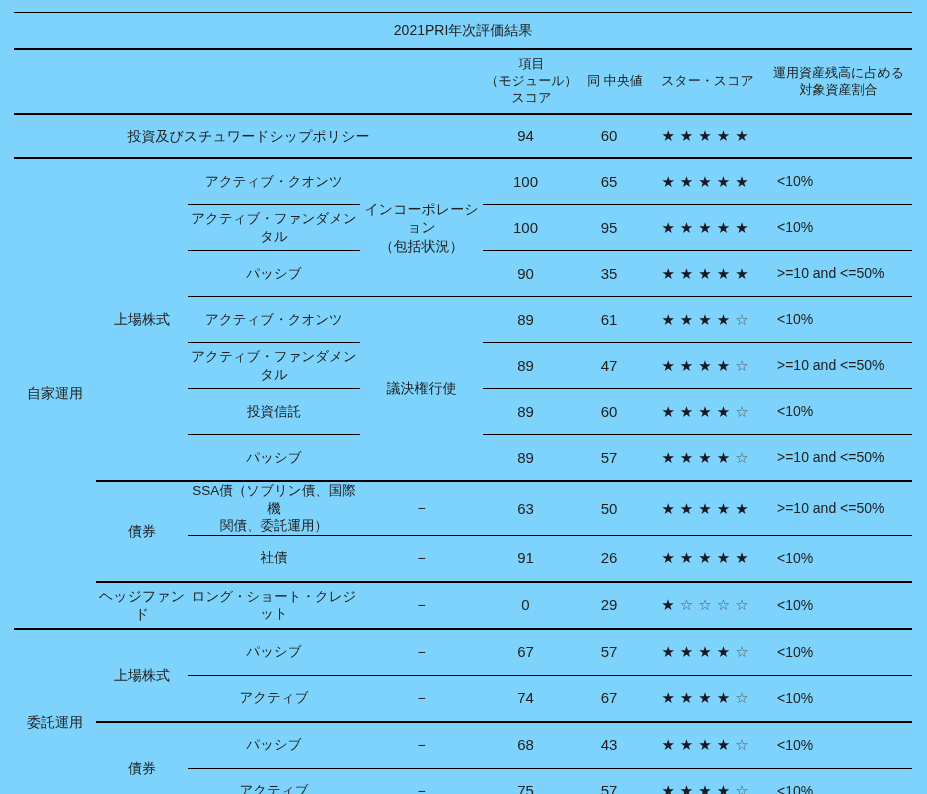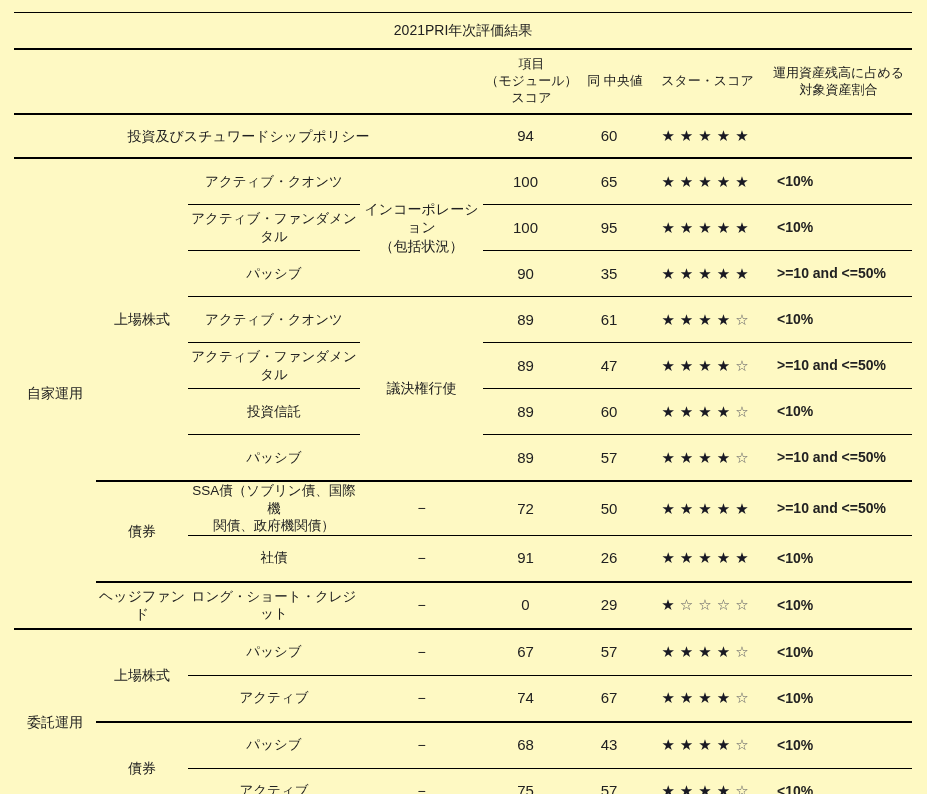--- a/index.html
+++ b/index.html
@@ -1,19 +1,19 @@
 <!DOCTYPE html>
 <html><head>
 <meta charset="utf-8">
 <style>
   html,body{margin:0;padding:0;background:#ffffff;}
   .canvas{
     position:relative;
     width:927px;height:794px;
-    background:#fef9c3;
+    background:#7dd3fc;
     font-family:"Liberation Sans","DejaVu Sans",sans-serif;
     color:#212121;
     overflow:hidden;
   }
   table.pri{
     position:absolute;left:14px;top:12px;width:898px;
     border-collapse:collapse;table-layout:fixed;
     border-top:1px solid #000;
     border-bottom:2px solid #000;
   }
@@ -23,21 +23,21 @@
     font-size:14px;color:#212121;
     line-height:1.3;
   }
   .b1{border-bottom:1px solid #000;margin-top:20px;}
   .b2{border-bottom:2px solid #000;}
   .title-cell{height:35px;font-size:14px;}
   .hdr td{height:63px;font-size:13px;}
   .policy td{height:42px;}
   .pre{white-space:pre-line;}
   .num{text-align:center;padding-right:12px;font-size:15px;}
-  .alloc{text-align:left;padding-left:12px;font-size:14px;font-weight:bold;}
+  .alloc{text-align:left;padding-left:12px;font-size:14px;}
   .stars{font-size:15px;letter-spacing:5px;color:#191923;white-space:nowrap;}
   .star-empty{color:#56565f;}
   .sub{font-size:13.5px;}
 </style>
 </head>
 <body>
 
 <div class="canvas">
   <table class="pri">
     <colgroup>
@@ -127,23 +127,23 @@
       <td class="b2 sub">パッシブ</td>
       <td class="b2 num">89</td>
       <td class="b2 num">57</td>
       <td class="b2 stars">★★★★<span class="star-empty">☆</span></td>
       <td class="b2 alloc">&gt;=10 and &lt;=50%</td>
     </tr>
 
     <tr>
       <td rowspan="2" class="b2">債券</td>
       <td class="b1 sub pre">SSA債（ソブリン債、国際機
-関債、政府機関債）</td>
+関債、委託運用）</td>
       <td class="b1">−</td>
-      <td class="b1 num">72</td>
+      <td class="b1 num">63</td>
       <td class="b1 num">50</td>
       <td class="b1 stars">★★★★★</td>
       <td class="b1 alloc">&gt;=10 and &lt;=50%</td>
     </tr>
     <tr>
       <td class="b2 sub">社債</td>
       <td class="b2">−</td>
       <td class="b2 num">91</td>
       <td class="b2 num">26</td>
       <td class="b2 stars">★★★★★</td>

